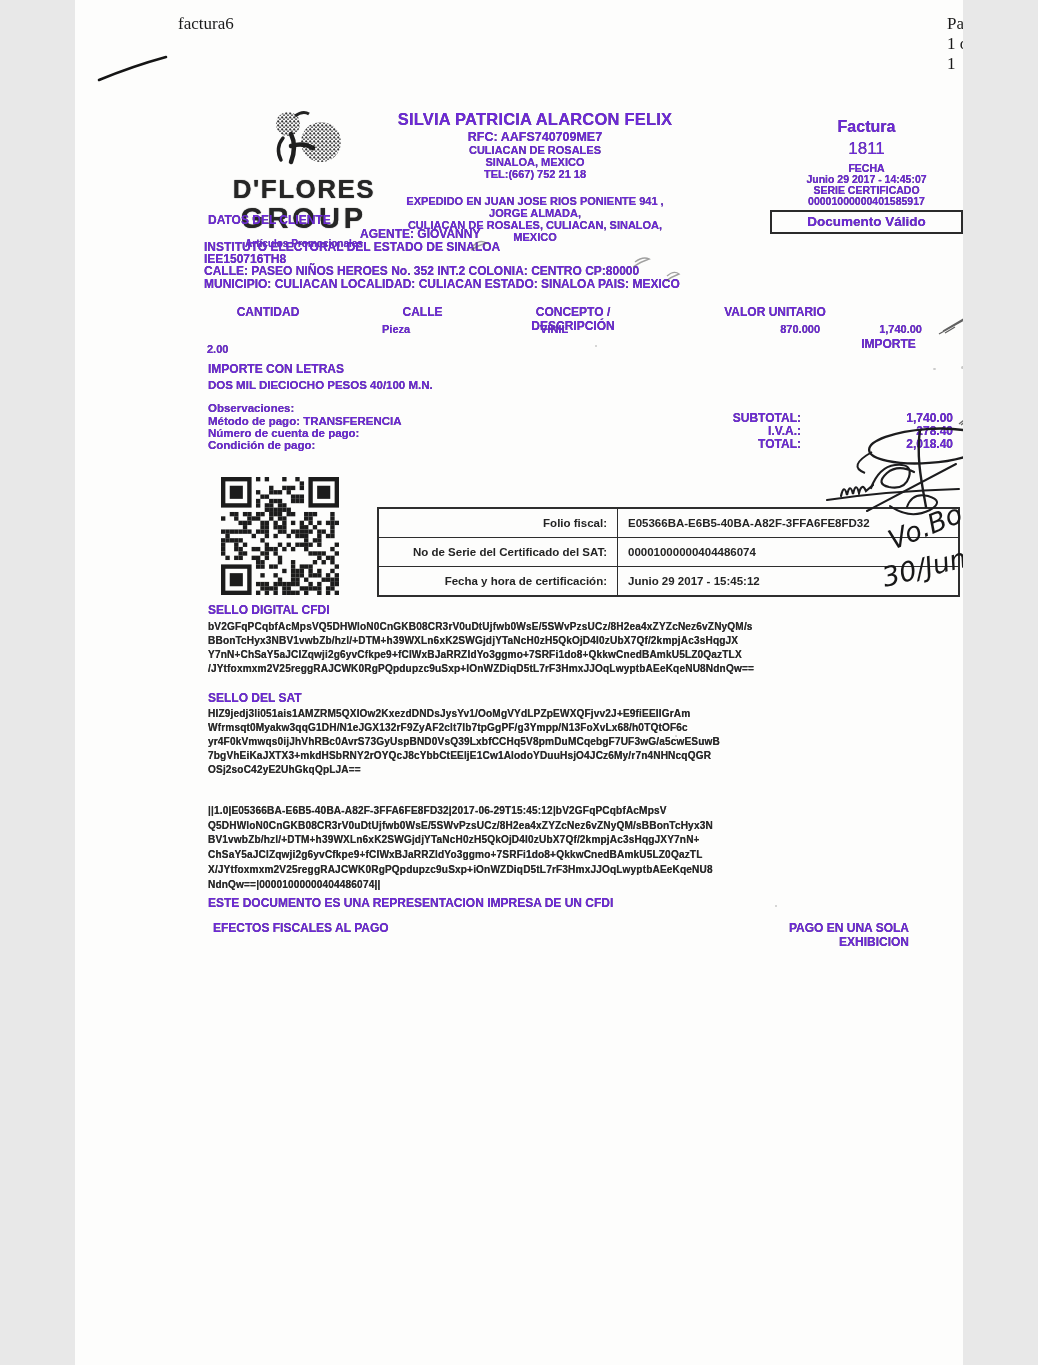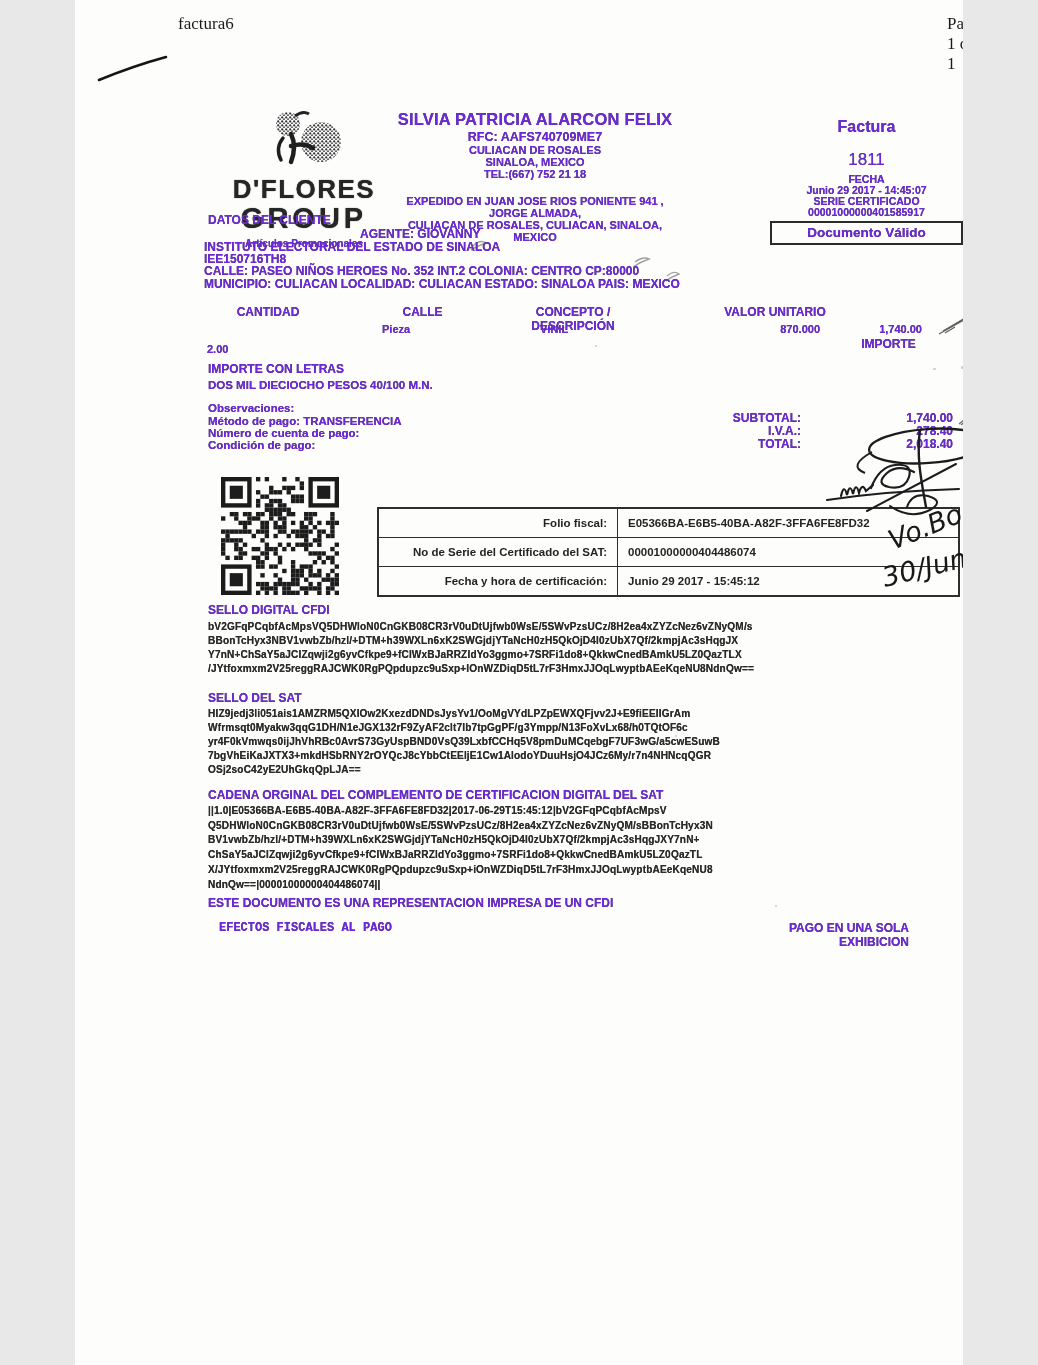--- a/index.html
+++ b/index.html
@@ -77,21 +77,21 @@
     <div class="b scan issuer-rfc" style="margin-top:1px;">RFC: AAFS740709ME7</div>
     <div class="b scan issuer-line">CULIACAN DE ROSALES</div>
     <div class="b scan issuer-line">SINALOA, MEXICO</div>
     <div class="b scan issuer-line">TEL:(667) 752 21 18</div>
     <div class="b scan issuer-line" style="margin-top:15px;">EXPEDIDO EN JUAN JOSE RIOS PONIENTE 941 , JORGE ALMADA,</div>
     <div class="b scan issuer-line">CULIACAN DE ROSALES, CULIACAN, SINALOA, MEXICO</div>
   </div>
 
   <div class="abs ctr" style="left:695px; top:118px; width:193px;">
     <div class="b scan inv-title">Factura</div>
-    <div class="scan inv-num" style="margin-top:14px;">1811</div>
+    <div class="scan inv-num" style="margin-top:3px;">1811</div>
     <div class="b scan inv-small" style="margin-top:4px;">FECHA</div>
     <div class="b scan inv-small">Junio 29 2017 - 14:45:07</div>
     <div class="b scan inv-small">SERIE CERTIFICADO</div>
     <div class="b scan inv-small">00001000000401585917</div>
     <div class="b scan valid-box ctr" style="margin-top:3px;">Documento Válido</div>
   </div>
 
   <div class="abs b scan cl" style="left:133px; top:214px;">DATOS DEL CLIENTE</div>
   <div class="abs b scan cl" style="left:285px; top:228px;">AGENTE: GIOVANNY</div>
   <div class="abs b scan cl" style="left:129px; top:241px;">INSTITUTO ELECTORAL DEL ESTADO DE SINALOA</div>
@@ -415,30 +415,29 @@
 Y7nN+ChSaY5aJCIZqwji2g6yvCfkpe9+fCIWxBJaRRZldYo3ggmo+7SRFi1do8+QkkwCnedBAmkU5LZ0QazTLX
 /JYtfoxmxm2V25reggRAJCWK0RgPQpdupzc9uSxp+IOnWZDiqD5tL7rF3HmxJJOqLwyptbAEeKqeNU8NdnQw==</div>
 
   <div class="abs scan sello-title" style="left:133px; top:691px;">SELLO DEL SAT</div>
   <div class="abs scan b64 pre" style="left:133px; top:707px; width:640px;">HIZ9jedj3li051ais1AMZRM5QXIOw2KxezdDNDsJysYv1/OoMgVYdLPZpEWXQFjvv2J+E9fiEEIIGrAm
 Wfrmsqt0Myakw3qqG1DH/N1eJGX132rF9ZyAF2clt7Ib7tpGgPF/g3Ympp/N13FoXvLx68/h0TQtOF6c
 yr4F0kVmwqs0ijJhVhRBc0AvrS73GyUspBND0VsQ39LxbfCCHq5V8pmDuMCqebgF7UF3wG/a5cwESuwB
 7bgVhEiKaJXTX3+mkdHSbRNY2rOYQcJ8cYbbCtEEljE1Cw1AlodoYDuuHsjO4JCz6My/r7n4NHNcqQGR
 OSj2soC42yE2UhGkqQpLJA==</div>
 
-  <div class="abs scan sello-title" style="left:133px; top:788px;">CADENA ORGINAL DEL COMPLEMENTO DE CERTIFICACION DIGITAL DEL SAT</div>
   <div class="abs scan b64 pre" style="left:133px; top:804px; width:640px; line-height:14.7px;">||1.0|E05366BA-E6B5-40BA-A82F-3FFA6FE8FD32|2017-06-29T15:45:12|bV2GFqPCqbfAcMpsV
 Q5DHWloN0CnGKB08CR3rV0uDtUjfwb0WsE/5SWvPzsUCz/8H2ea4xZYZcNez6vZNyQM/sBBonTcHyx3N
 BV1vwbZb/hzl/+DTM+h39WXLn6xK2SWGjdjYTaNcH0zH5QkOjD4I0zUbX7Qf/2kmpjAc3sHqgJXY7nN+
 ChSaY5aJCIZqwji2g6yvCfkpe9+fCIWxBJaRRZldYo3ggmo+7SRFi1do8+QkkwCnedBAmkU5LZ0QazTL
 X/JYtfoxmxm2V25reggRAJCWK0RgPQpdupzc9uSxp+iOnWZDiqD5tL7rF3HmxJJOqLwyptbAEeKqeNU8
 NdnQw==|00001000000404486074||</div>
 
   <div class="abs b scan body12" style="left:133px; top:896px;">ESTE DOCUMENTO ES UNA REPRESENTACION IMPRESA DE UN CFDI</div>
-  <div class="abs b scan body12" style="left:144px; top:921px;font-family:Liberation Mono, monospace;">EFECTOS FISCALES AL PAGO</div>
+  <div class="abs b scan body12" style="left:138px; top:921px;">EFECTOS FISCALES AL PAGO</div>
   <div class="abs b scan body12 rt" style="left:649px; top:921px; width:185px;">PAGO EN UNA SOLA EXHIBICION</div>
 
   <div class="speck" style="left:520px; top:345px; width:2px; height:2px;"></div>
   <div class="speck" style="left:858px; top:368px; width:3px; height:2px;"></div>
   <div class="speck" style="left:886px; top:366px; width:3px; height:3px;"></div>
   <div class="speck" style="left:600px; top:735px; width:2px; height:2px;"></div>
   <div class="speck" style="left:700px; top:905px; width:2px; height:2px;"></div>
 
   <svg class="abs" style="left:0; top:0; pointer-events:none;" width="1038" height="1365" viewBox="0 0 1038 1365">
 

